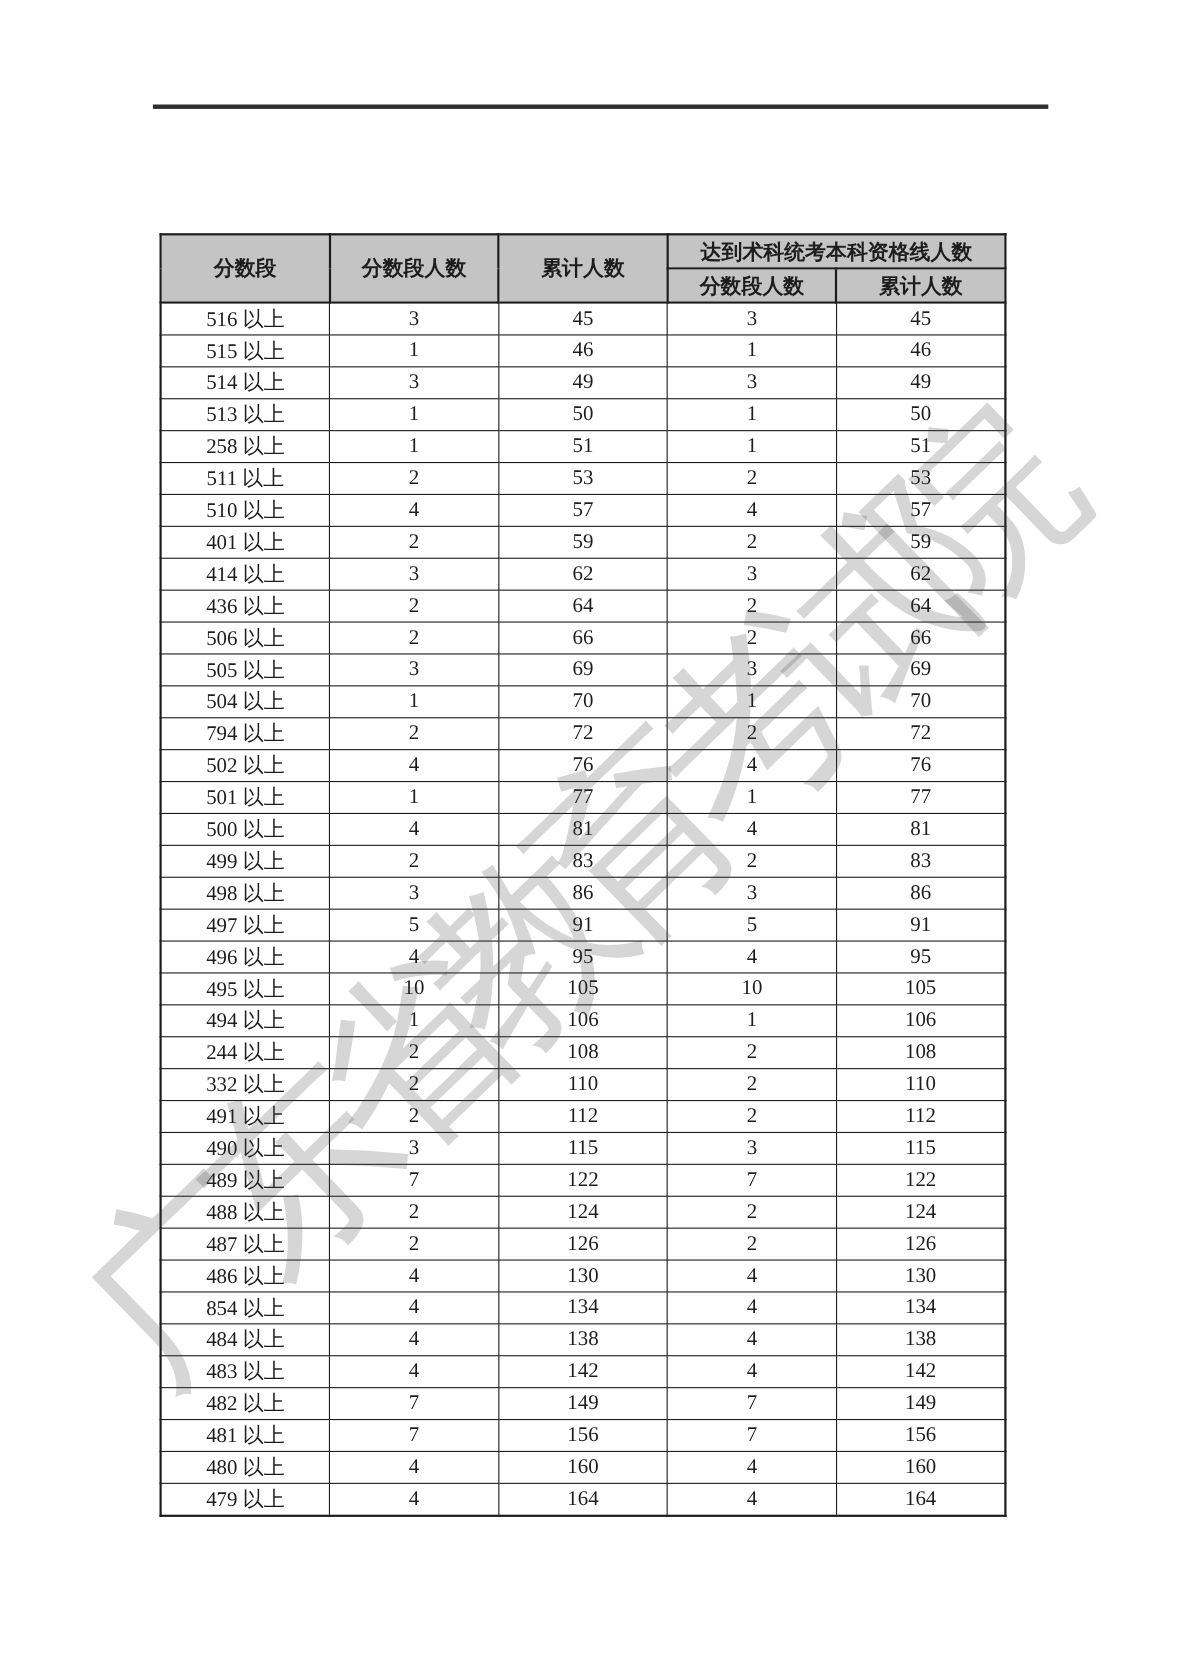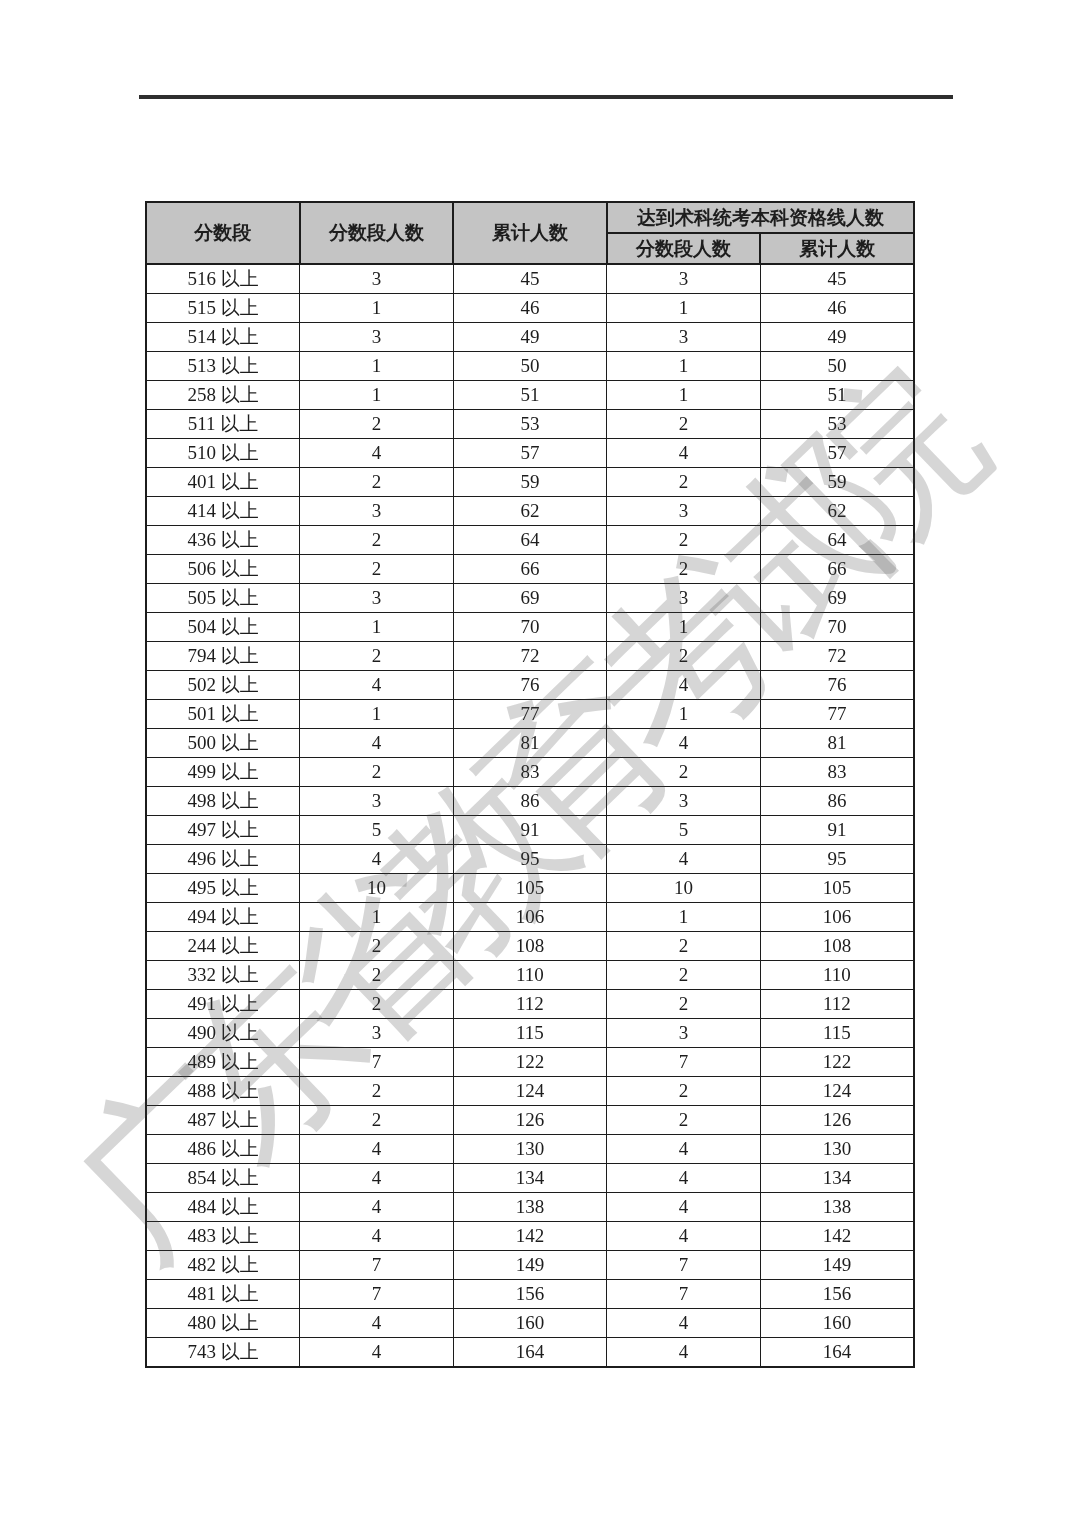--- a/index.html
+++ b/index.html
@@ -15,21 +15,21 @@
     position: absolute;
     left: 139px;
     top: 95px;
     width: 814px;
     height: 4px;
     background: #2e2e2e;
   }
   table.score-table {
     position: absolute;
     left: 145px;
-    top: 201px;
+    top: 212px;
     width: 770px;
     border-collapse: collapse;
     table-layout: fixed;
     border: 2px solid #1c1c1c;
   }
   table.score-table col { width: 20%; }
   table.score-table th,
   table.score-table td {
     border: 1px solid #1c1c1c;
     text-align: center;
@@ -348,21 +348,21 @@
           <td>156</td>
         </tr>
         <tr>
           <td>480 以上</td>
           <td>4</td>
           <td>160</td>
           <td>4</td>
           <td>160</td>
         </tr>
         <tr>
-          <td>743 以上</td>
+          <td>479 以上</td>
           <td>4</td>
           <td>164</td>
           <td>4</td>
           <td>164</td>
         </tr>
       </tbody>
   </table>
 
   <div class="watermark">广东省教育考试院</div>
 

